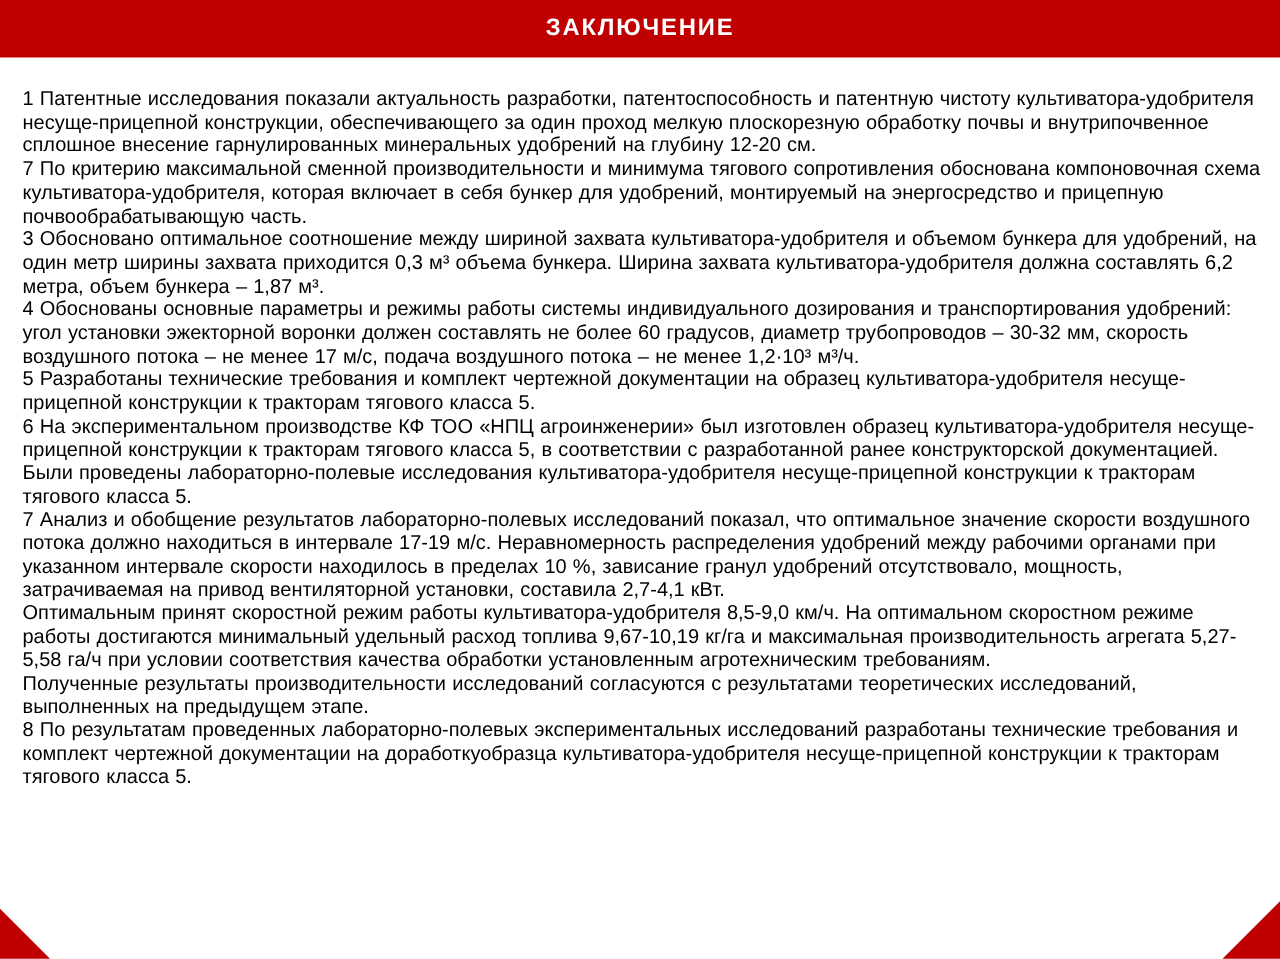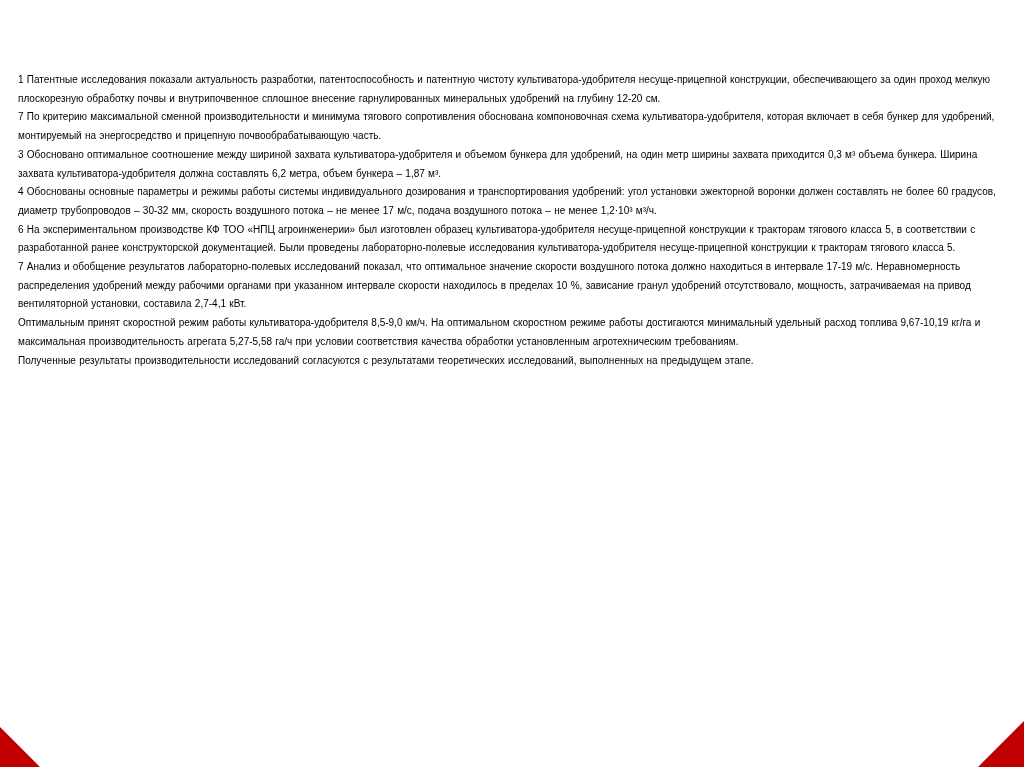--- a/index.html
+++ b/index.html
@@ -37,21 +37,21 @@
     letter-spacing: 1.5px;
     text-transform: uppercase;
     font-family: "Liberation Sans", sans-serif;
   }
   .slide-body {
     position: absolute;
     top: 71px;
     left: 18px;
     right: 14px;
     color: #000000;
-    font-size: 10px;
+    font-size: 16px;
     line-height: 18.7px;
     text-align: left;
   }
   .para {
     margin: 0;
     padding: 0;
     word-spacing: 0.5px;
   }
   .corner {
     position: absolute;
@@ -69,28 +69,33 @@
     bottom: 0;
     border-bottom: 46px solid var(--accent, #c00000);
     border-left: 46px solid transparent;
   }
 </style>
 </head>
 <body>
 
 <div class="slide">
 
+  <header class="slide-header">
+    <h1 class="slide-title">ЗАКЛЮЧЕНИЕ</h1>
+  </header>
 
   <main class="slide-body">
     <p class="para">1 Патентные исследования показали актуальность разработки,  патентоспособность и патентную чистоту культиватора-удобрителя несуще-прицепной конструкции, обеспечивающего за один проход мелкую плоскорезную обработку почвы и внутрипочвенное сплошное внесение гарнулированных минеральных удобрений на глубину 12-20 см.</p>
     <p class="para">7 По критерию максимальной сменной производительности и минимума тягового сопротивления обоснована компоновочная схема культиватора-удобрителя, которая включает в себя бункер для удобрений, монтируемый на энергосредство и прицепную почвообрабатывающую часть.</p>
     <p class="para">3 Обосновано оптимальное соотношение между шириной захвата культиватора-удобрителя и объемом бункера для удобрений, на один метр ширины захвата приходится 0,3 м³ объема бункера. Ширина захвата культиватора-удобрителя должна составлять 6,2 метра, объем бункера – 1,87 м³.</p>
     <p class="para">4 Обоснованы основные параметры и режимы работы системы индивидуального дозирования и транспортирования удобрений: угол установки эжекторной воронки должен составлять не более 60 градусов, диаметр трубопроводов – 30-32 мм, скорость воздушного потока – не менее 17 м/с, подача воздушного потока – не менее 1,2·10³ м³/ч.</p>
+    <p class="para">5 Разработаны технические требования и комплект чертежной документации на образец культиватора-удобрителя несуще-прицепной конструкции к тракторам тягового класса 5.</p>
     <p class="para">6 На экспериментальном производстве КФ ТОО «НПЦ агроинженерии» был изготовлен образец культиватора-удобрителя несуще-прицепной конструкции к тракторам тягового класса 5, в соответствии с разработанной ранее конструкторской документацией. Были проведены лабораторно-полевые исследования культиватора-удобрителя несуще-прицепной конструкции к тракторам тягового класса 5.</p>
     <p class="para">7 Анализ и обобщение результатов лабораторно-полевых исследований показал, что оптимальное значение скорости воздушного потока должно находиться в интервале 17-19 м/с. Неравномерность распределения удобрений между рабочими органами при указанном интервале скорости находилось в пределах 10 %, зависание гранул удобрений отсутствовало, мощность, затрачиваемая на привод вентиляторной установки, составила 2,7-4,1 кВт.</p>
     <p class="para">Оптимальным принят скоростной режим работы культиватора-удобрителя 8,5-9,0 км/ч. На оптимальном скоростном режиме работы достигаются минимальный удельный расход топлива  9,67-10,19 кг/га и максимальная производительность агрегата  5,27-5,58 га/ч при условии соответствия качества обработки установленным агротехническим требованиям.</p>
     <p class="para">Полученные результаты производительности исследований согласуются с результатами теоретических исследований, выполненных на предыдущем этапе.</p>
+    <p class="para">8 По результатам проведенных лабораторно-полевых  экспериментальных исследований разработаны технические требования и комплект чертежной документации на доработкуобразца культиватора-удобрителя несуще-прицепной конструкции к тракторам тягового класса 5.</p>
   </main>
 
   <div class="corner corner-bl"></div>
   <div class="corner corner-br"></div>
 
 </div>
 
 </body></html>

